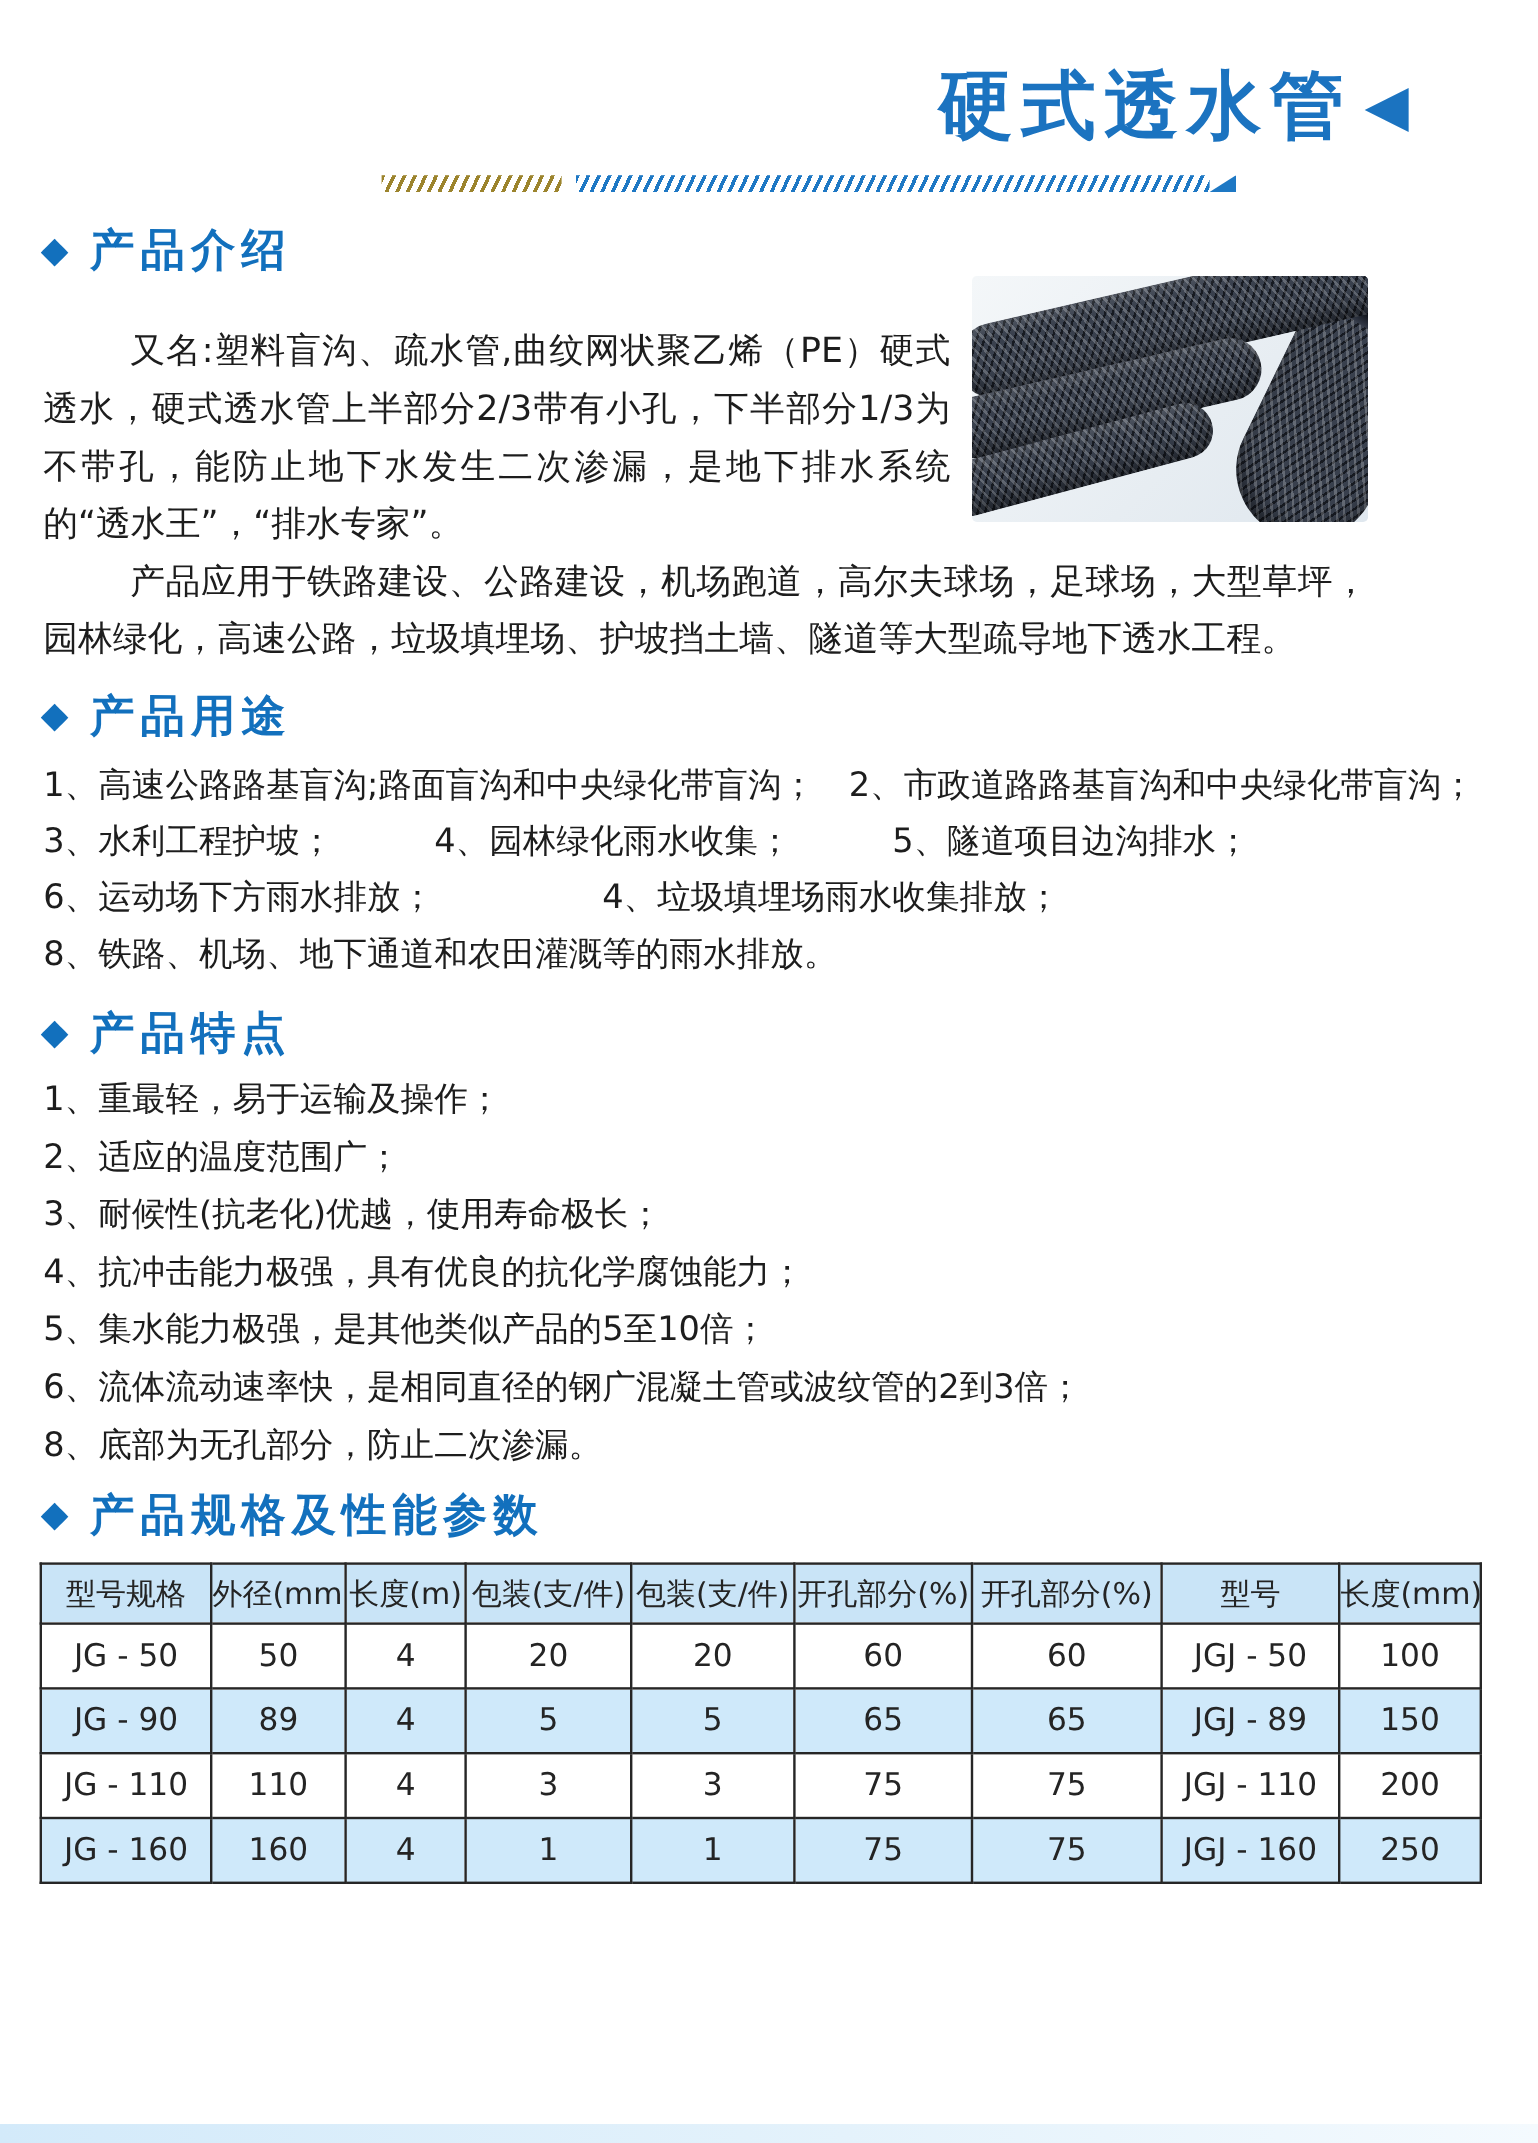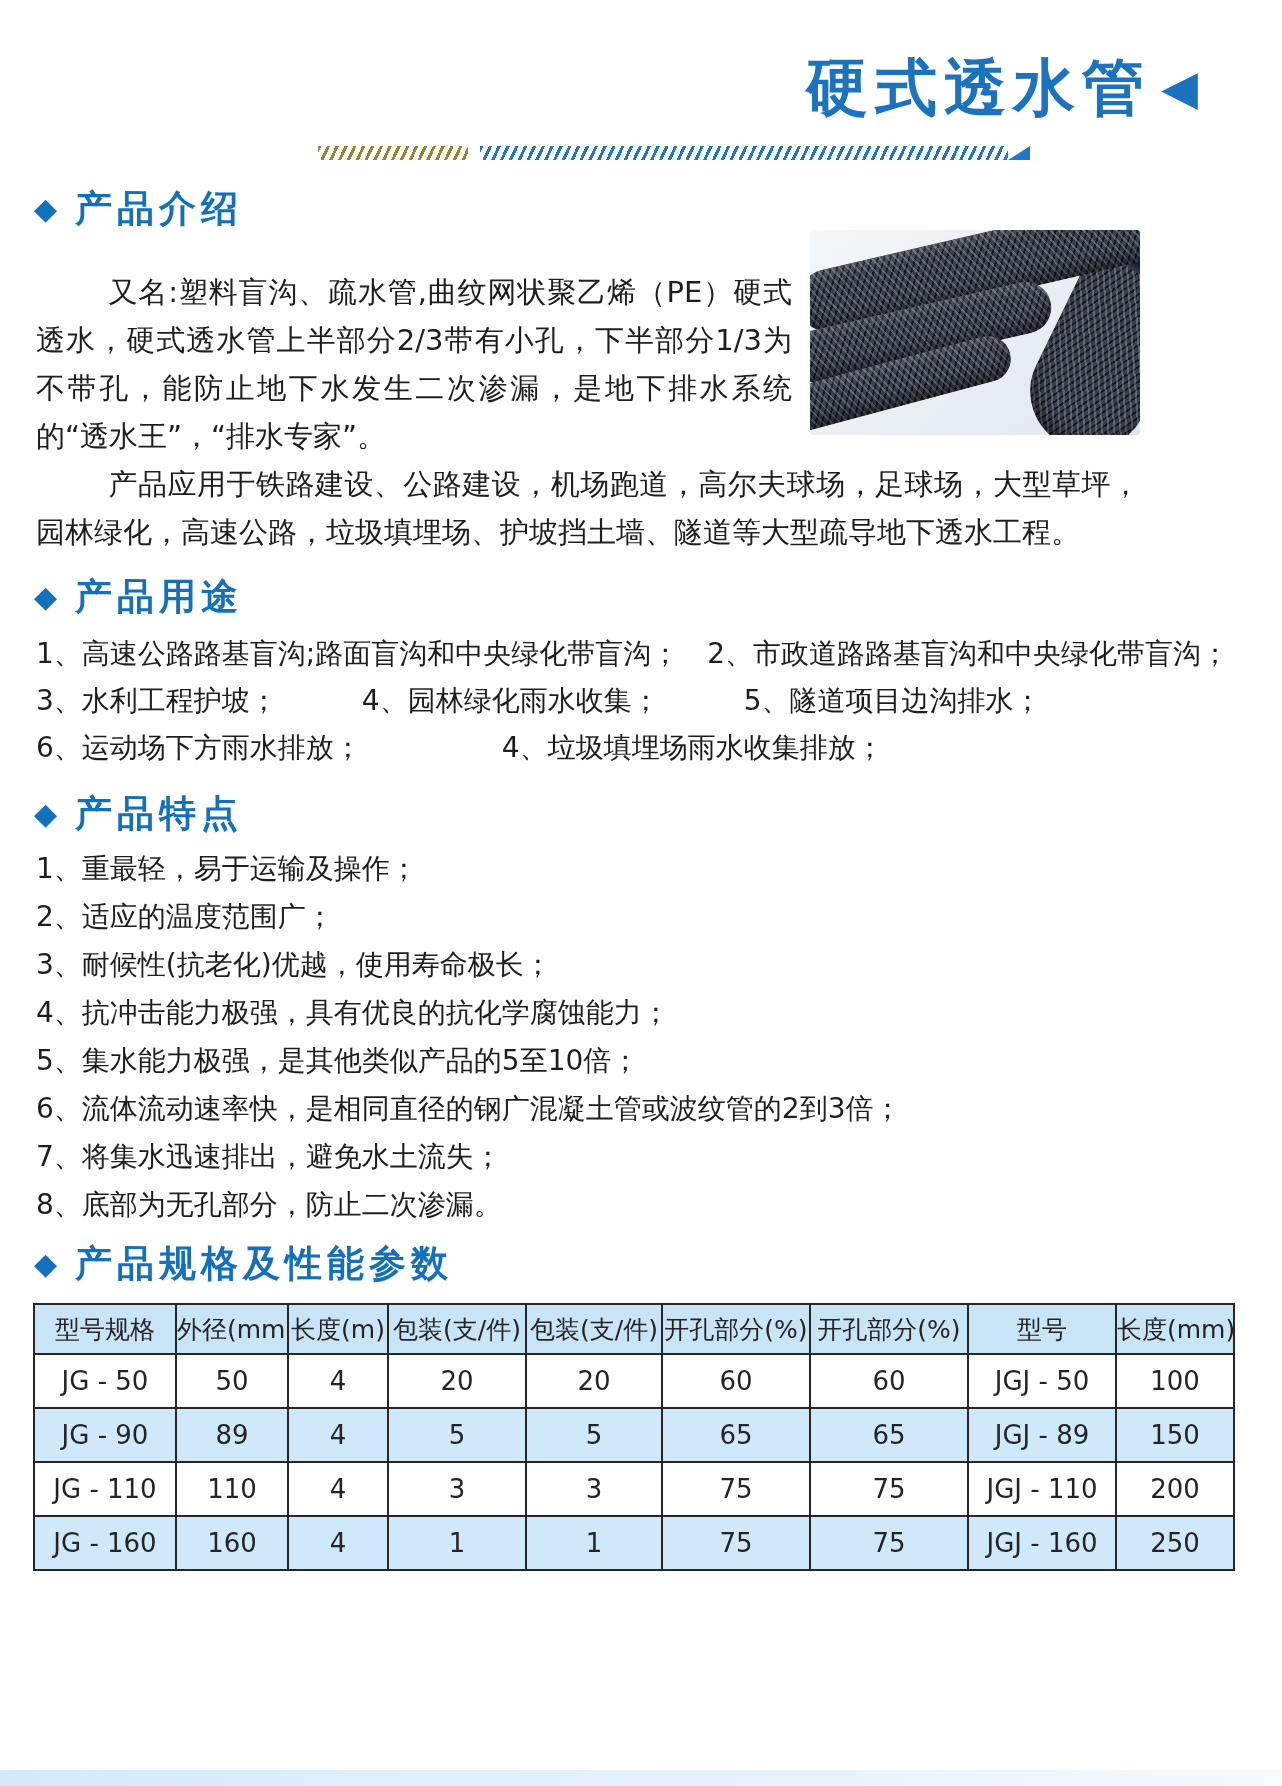--- a/index.html
+++ b/index.html
@@ -9,21 +9,21 @@
     --table-header-bg:#c9e4f7;
     --table-alt-row-bg:#cfe9fa;
     --text:#1d1d1d;
   }
   *{margin:0;padding:0;box-sizing:border-box;}
   html,body{background:#ffffff;}
   body{font-family:"DejaVu Sans","Liberation Sans",sans-serif;color:var(--text);}
   .page{position:relative;width:1282px;height:1786px;background:#ffffff;overflow:hidden;margin:0 auto;}
 
   
-  .title-wrap{padding-top:46px;padding-right:84px;text-align:right;color:var(--accent-blue);white-space:nowrap;}
+  .title-wrap{padding-top:46px;padding-right:108px;text-align:right;color:var(--accent-blue);white-space:nowrap;}
   .page-title{font-size:62px;font-weight:bold;letter-spacing:7px;}
   .title-arrow{font-size:48px;margin-left:10px;position:relative;top:-5px;display:inline-block;}
 
   
   .stripe-bar{margin:16px 0 0 318px;height:14px;display:flex;}
   .stripe-gold{width:150px;background:repeating-linear-gradient(115deg,var(--stripe-gold) 0 3px,rgba(0,0,0,0) 3px 8px);}
   .stripe-gap{width:12px;}
   .stripe-blue{width:528px;background:repeating-linear-gradient(115deg,var(--stripe-blue) 0 3px,rgba(0,0,0,0) 3px 8px);}
   .stripe-tip{width:22px;background:var(--stripe-blue);clip-path:polygon(0 100%,100% 0,100% 100%);}
 
@@ -112,20 +112,21 @@
   </div>
 
   <div class="list-block uses-list">
 
       <div class="list-line">1、高速公路路基盲沟;路面盲沟和中央绿化带盲沟；　2、市政道路路基盲沟和中央绿化带盲沟；</div>
 
       <div class="list-line">3、水利工程护坡；　　　4、园林绿化雨水收集；　　　5、隧道项目边沟排水；</div>
 
       <div class="list-line">6、运动场下方雨水排放；　　　　　4、垃圾填埋场雨水收集排放；</div>
 
+      <div class="list-line">8、铁路、机场、地下通道和农田灌溉等的雨水排放。</div>
     </div>
 
   <div class="sec-h sec-h-features">
     <span class="diamond">◆</span>
     <span class="sec-h-text">产品特点</span>
   </div>
 
   <div class="list-block features-list">
 
       <div class="list-line">1、重最轻，易于运输及操作；</div>
@@ -133,21 +134,20 @@
       <div class="list-line">2、适应的温度范围广；</div>
 
       <div class="list-line">3、耐候性(抗老化)优越，使用寿命极长；</div>
 
       <div class="list-line">4、抗冲击能力极强，具有优良的抗化学腐蚀能力；</div>
 
       <div class="list-line">5、集水能力极强，是其他类似产品的5至10倍；</div>
 
       <div class="list-line">6、流体流动速率快，是相同直径的钢广混凝土管或波纹管的2到3倍；</div>
 
-      <div class="list-line">7、将集水迅速排出，避免水土流失；</div>
 
       <div class="list-line">8、底部为无孔部分，防止二次渗漏。</div>
     </div>
 
   <div class="sec-h sec-h-specs">
     <span class="diamond">◆</span>
     <span class="sec-h-text">产品规格及性能参数</span>
   </div>
 
   <table class="spec-table">

